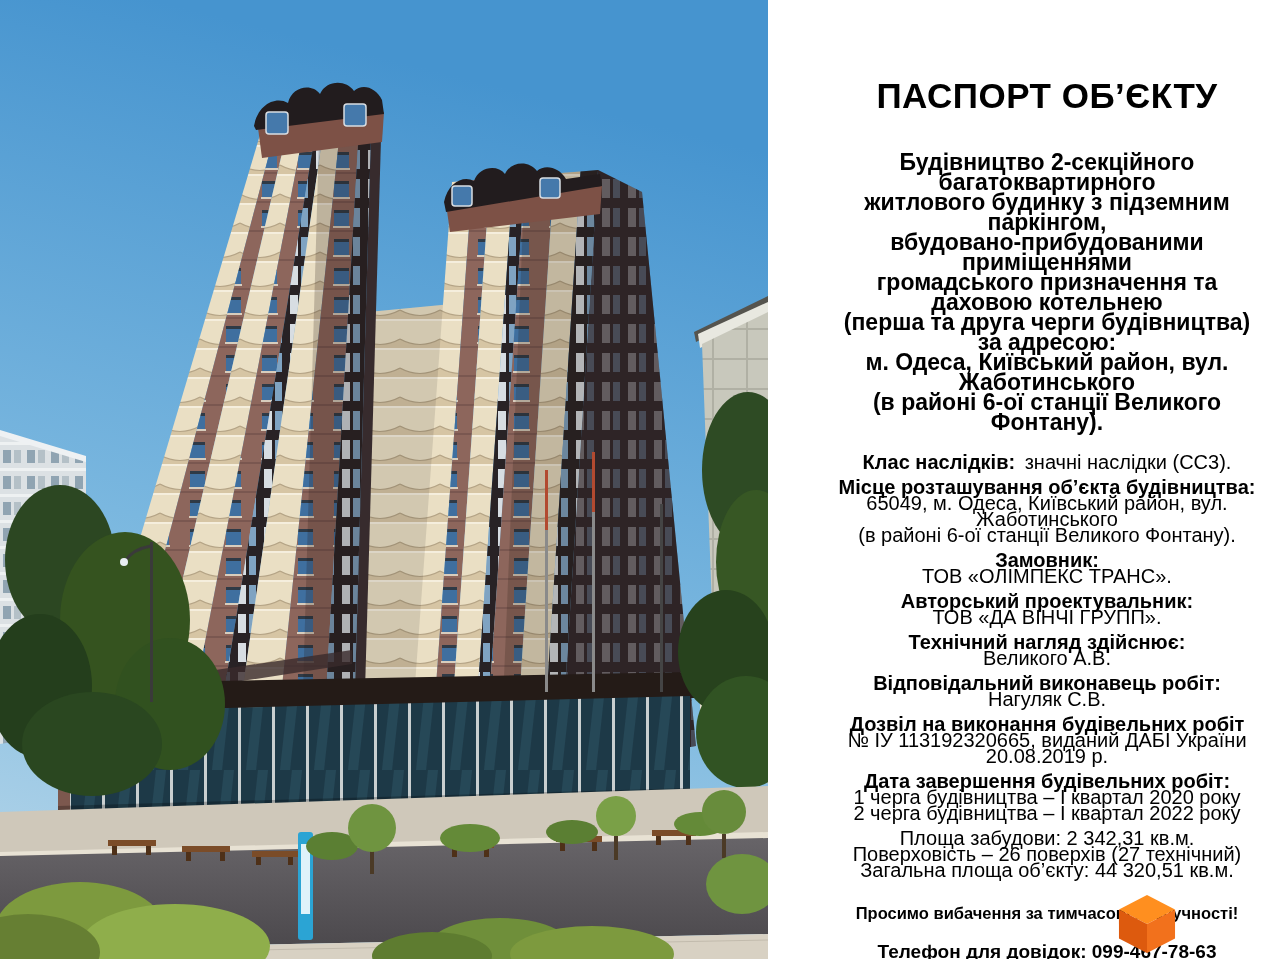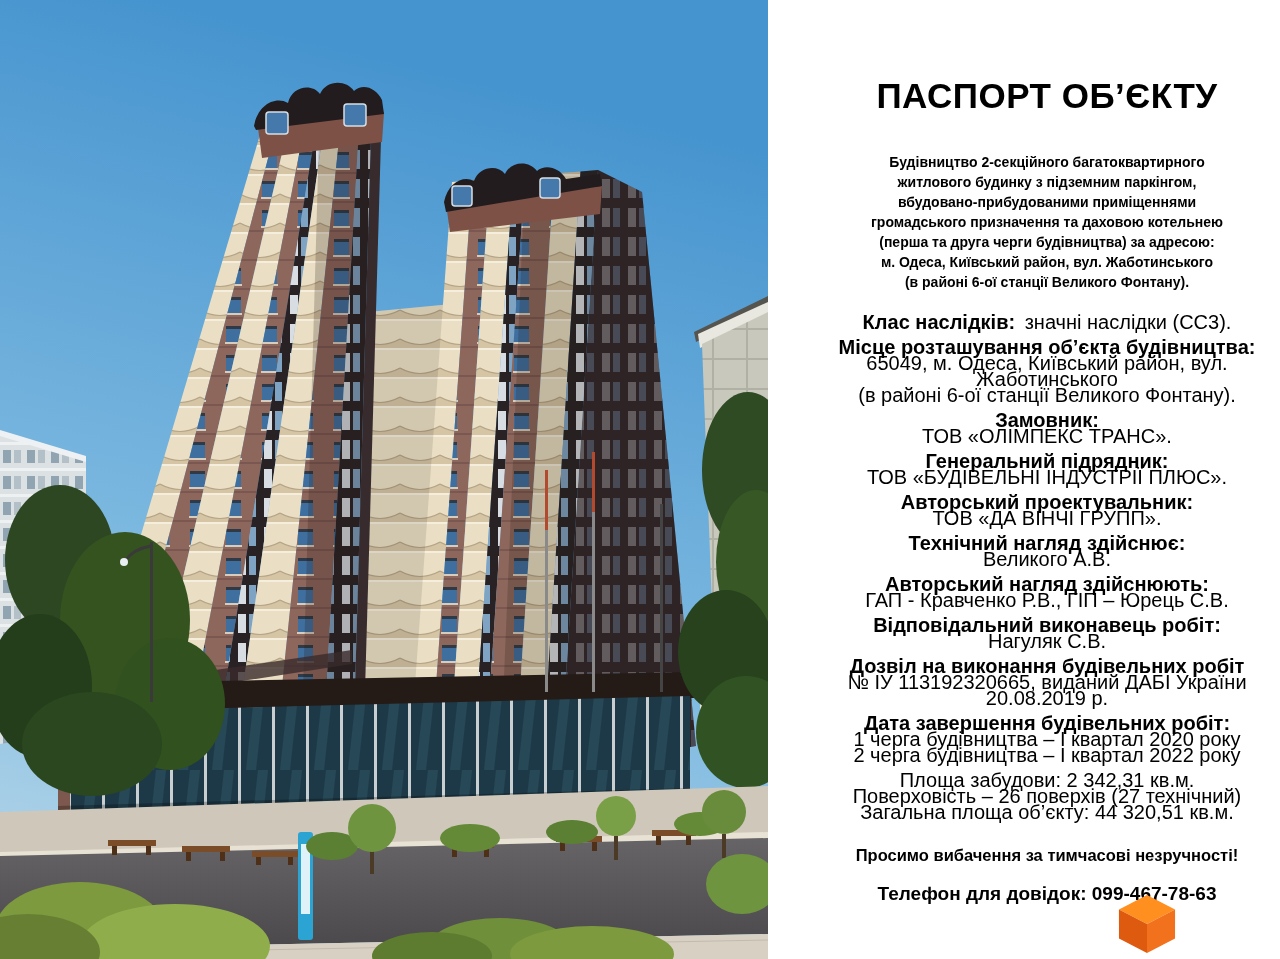--- a/index.html
+++ b/index.html
@@ -2,21 +2,21 @@
 <html><head>
 <meta charset="utf-8">
 <style>
   html,body{margin:0;padding:0;background:#ffffff;}
   body{width:1280px;height:959px;font-family:"Liberation Sans",sans-serif;color:#000;}
   .poster{display:flex;width:1280px;height:959px;overflow:hidden;background:#fff;}
   .photo{width:768px;height:959px;flex:none;position:relative;}
   .photo svg{display:block;}
   .panel{flex:1;position:relative;text-align:center;box-sizing:border-box;padding:76px 16px 0 62px;}
   .title{font-size:35px;font-weight:800;letter-spacing:.5px;margin:0;}
-  .intro{font-weight:bold;font-size:14px;line-height:20px;margin:36px 0 22px;white-space:pre-line;}
+  .intro{font-weight:bold;font-size:23px;line-height:20px;margin:36px 0 22px;white-space:pre-line;}
   .sections{margin:0;}
   .section{margin-bottom:9px;font-size:20px;line-height:16px;}
   .section .label{font-weight:bold;display:block;white-space:pre-line;}
   .section .value{display:block;white-space:pre-line;}
   .section.inline .label,.section.inline .value{display:inline;}
   .section.inline .label{margin-right:4px;}
   .apology{font-weight:bold;font-size:16.5px;margin:26px 0 14px;}
   .phone{font-weight:bold;font-size:19px;margin:18px 0 0;}
   .cube{position:absolute;right:104px;bottom:6px;width:58px;height:58px;}
 </style>
@@ -246,39 +246,31 @@
     <span class="label">Місце розташування об’єкта будівництва:</span>
     <span class="value">65049, м. Одеса, Київський район, вул. Жаботинського
 (в районі 6-ої станції Великого Фонтану).</span>
   </div>
 
   <div class="section">
     <span class="label">Замовник:</span>
     <span class="value">ТОВ «ОЛІМПЕКС ТРАНС».</span>
   </div>
 
-  <div class="section">
-    <span class="label">Генеральний підрядник:</span>
-    <span class="value">ТОВ «БУДІВЕЛЬНІ ІНДУСТРІЇ ПЛЮС».</span>
-  </div>
 
   <div class="section">
     <span class="label">Авторський проектувальник:</span>
     <span class="value">ТОВ «ДА ВІНЧІ ГРУПП».</span>
   </div>
 
   <div class="section">
     <span class="label">Технічний нагляд здійснює:</span>
     <span class="value">Великого А.В.</span>
   </div>
 
-  <div class="section">
-    <span class="label">Авторський нагляд здійснюють:</span>
-    <span class="value">ГАП - Кравченко Р.В., ГІП – Юрець С.В.</span>
-  </div>
 
   <div class="section">
     <span class="label">Відповідальний виконавець робіт:</span>
     <span class="value">Нагуляк С.В.</span>
   </div>
 
   <div class="section">
     <span class="label">Дозвіл на виконання будівельних робіт</span>
     <span class="value">№ ІУ 113192320665, виданий ДАБІ України 20.08.2019 р.</span>
   </div>

